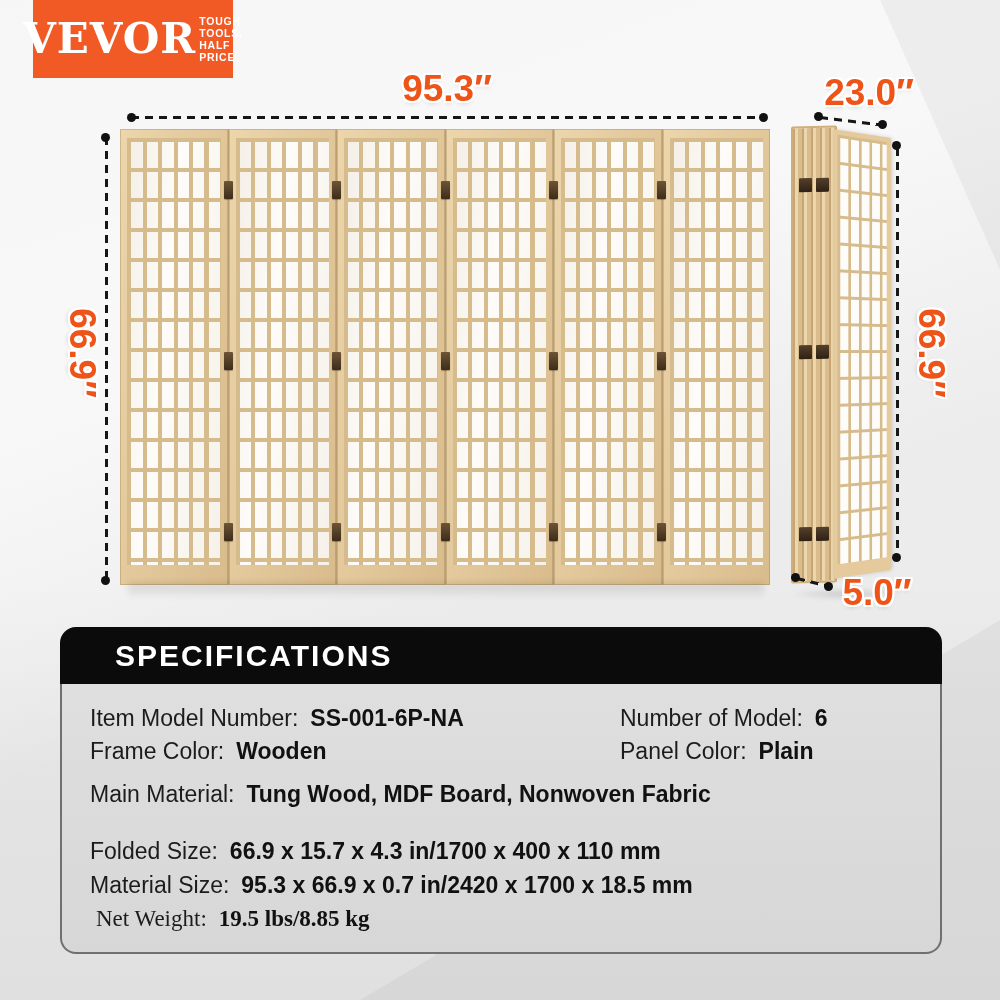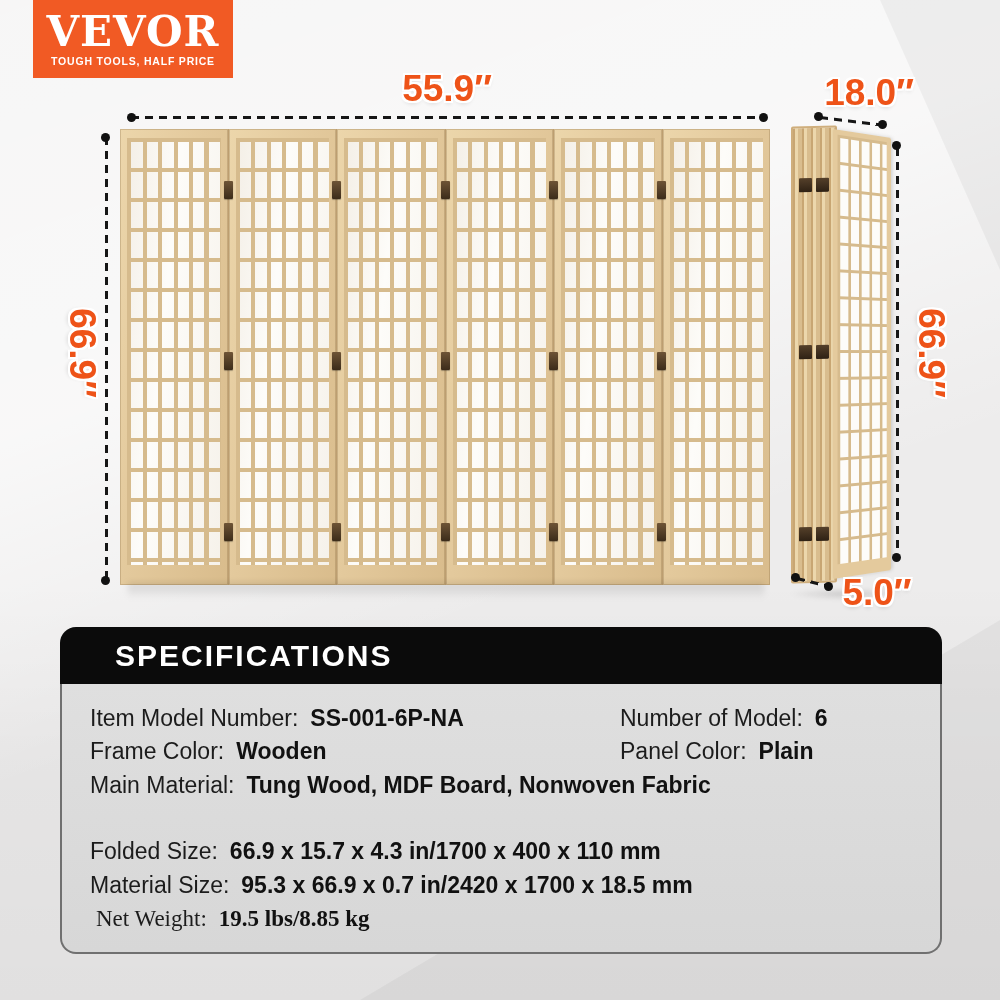--- a/index.html
+++ b/index.html
@@ -18,21 +18,21 @@
     background:rgba(0,0,0,0.045);
     clip-path:polygon(88% 0,100% 0,100% 27%);
   }
   .bg-corner-br{position:absolute;inset:0;pointer-events:none;
     background:rgba(0,0,0,0.04);
     clip-path:polygon(100% 62%,100% 100%,36% 100%);
   }
 
   
   .logo{position:absolute;left:33px;top:0;width:200px;height:78px;background:#f15a24;
-    display:flex;flex-direction:column;align-items:center;justify-content:center;gap:3px;}
+    display:flex;align-items:center;justify-content:center;gap:3px;}
   .logo .brand{font-family:"DejaVu Serif",serif;font-weight:bold;color:#fff;
     font-size:42px;line-height:40px;letter-spacing:1px;}
   .logo .tagline{color:#fff;font-weight:bold;font-size:10.5px;letter-spacing:0.8px;}
 
   
   .dim-label{position:absolute;color:#ee5318;font-weight:bold;font-size:37px;
     text-align:center;letter-spacing:0;
     text-shadow:-2px -2px 0 #fff,2px -2px 0 #fff,-2px 2px 0 #fff,2px 2px 0 #fff,
                  0 -2px 0 #fff,0 2px 0 #fff,-2px 0 0 #fff,2px 0 0 #fff,0 3px 4px rgba(0,0,0,0.12);}
   .dim-rot{transform:rotate(90deg);}
@@ -154,31 +154,31 @@
       </div>
     <div class="fold-hinges" style="top:88%;">
         <i></i>
         <i></i>
       </div>
   </div>
   <div class="fold-face"></div>
 </div>
 <div class="fold-shadow"></div>
 
-<div class="dim-label" style="left:367px;top:68px;width:160px;">55.9″</div>
+<div class="dim-label" style="left:367px;top:68px;width:160px;">95.3″</div>
 <div class="dash-h" style="left:131px;top:116px;width:632px;"></div>
 <div class="dot" style="left:127px;top:113px;"></div>
 <div class="dot" style="left:759px;top:113px;"></div>
 
 <div class="dim-label dim-rot" style="left:27px;top:332px;width:110px;">66.9″</div>
 <div class="dash-v" style="left:105px;top:137px;height:443px;"></div>
 <div class="dot" style="left:101px;top:133px;"></div>
 <div class="dot" style="left:101px;top:576px;"></div>
 
-<div class="dim-label" style="left:799px;top:72px;width:140px;">18.0″</div>
+<div class="dim-label" style="left:799px;top:72px;width:140px;">23.0″</div>
 <div class="dash-h" style="left:820px;top:116px;width:64px;transform:rotate(7deg);transform-origin:left center;"></div>
 <div class="dot" style="left:814px;top:112px;"></div>
 <div class="dot" style="left:878px;top:120px;"></div>
 
 <div class="dim-label dim-rot" style="left:876px;top:332px;width:110px;">66.9″</div>
 <div class="dash-v" style="left:896px;top:148px;height:406px;"></div>
 <div class="dot" style="left:892px;top:141px;"></div>
 <div class="dot" style="left:892px;top:553px;"></div>
 
 <div class="dim-label" style="left:817px;top:572px;width:120px;">5.0″</div>
@@ -195,21 +195,21 @@
   </div>
   <div class="spec-row" style="left:558px;top:18px;">
     <span class="lbl">Number of Model:</span><span class="val">6</span>
   </div>
   <div class="spec-row" style="left:558px;top:51px;">
     <span class="lbl">Panel Color:</span><span class="val">Plain</span>
   </div>
   <div class="spec-row" style="left:28px;top:51px;">
     <span class="lbl">Frame Color:</span><span class="val">Wooden</span>
   </div>
-  <div class="spec-row" style="left:28px;top:85px;">
+  <div class="spec-row" style="left:28px;top:94px;">
     <span class="lbl">Main Material:</span><span class="val">Tung Wood, MDF Board, Nonwoven Fabric</span>
   </div>
   <div class="spec-row" style="left:28px;top:151px;text-align:center;">
     <span class="lbl">Folded Size:</span><span class="val">66.9 x 15.7 x 4.3 in/1700 x 400 x 110 mm</span>
   </div>
   <div class="spec-row" style="left:28px;top:185px;">
     <span class="lbl">Material Size:</span><span class="val">95.3 x 66.9 x 0.7 in/2420 x 1700 x 18.5 mm</span>
   </div>
   <div class="spec-row" style="left:34px;top:218px;font-family:Liberation Serif, serif;">
     <span class="lbl">Net Weight:</span><span class="val">19.5 lbs/8.85 kg</span>

